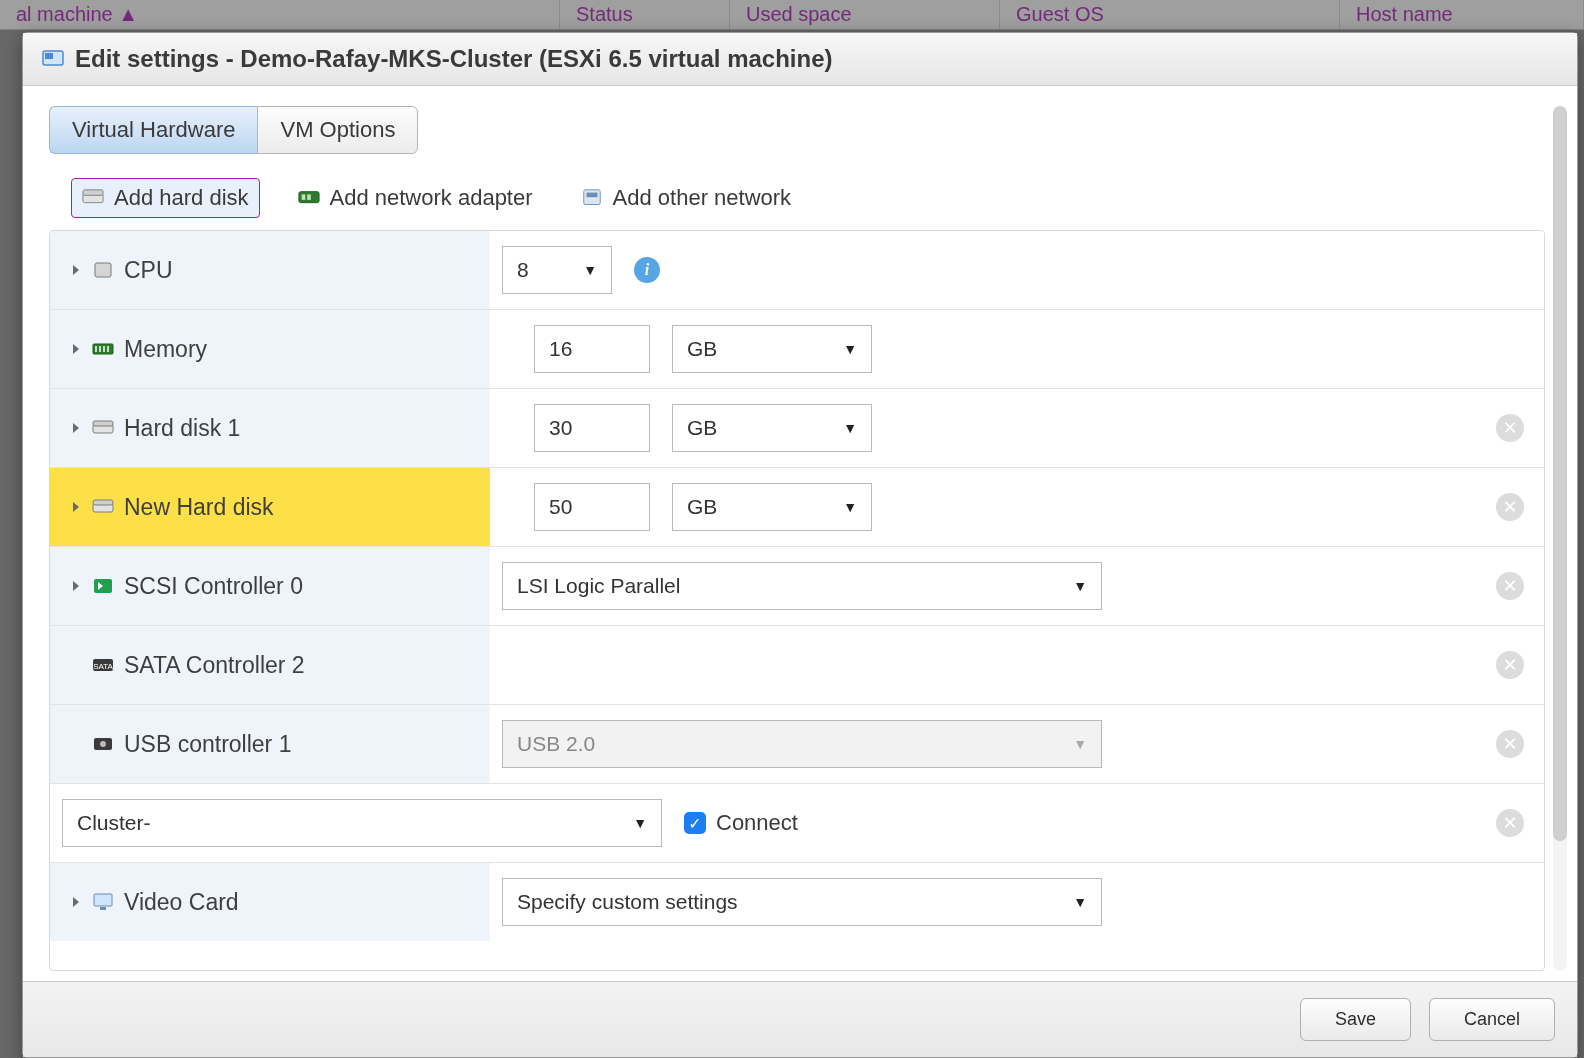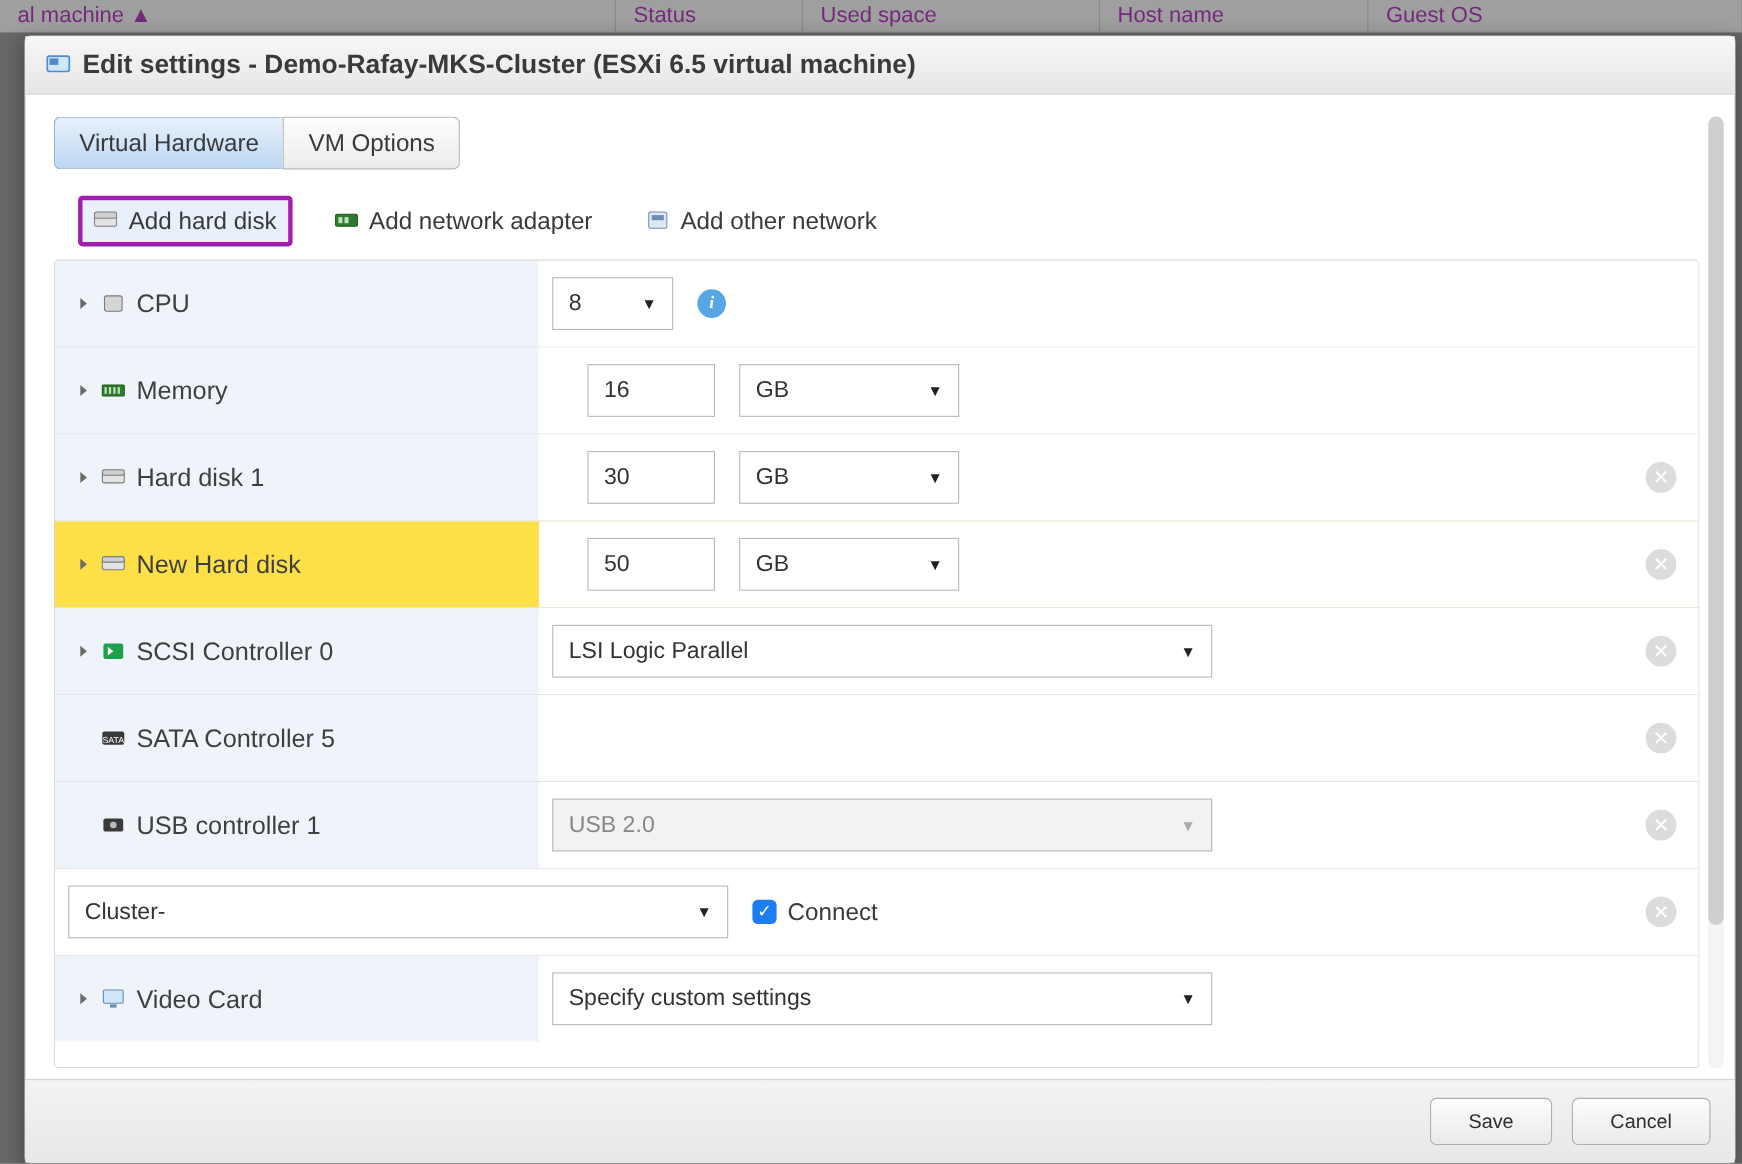--- a/index.html
+++ b/index.html
@@ -104,21 +104,21 @@
     align-items: center;
     gap: 10px;
     font-size: 22px;
     color: #3a3a3a;
     cursor: pointer;
     padding: 6px 10px;
     border-radius: 4px;
   }
   .tool-btn.highlight {
     background: #e8f1fb;
-    border: 4px solid #a21caf;
+    border: 1px solid #a21caf;
   }
   .icon {
     width: 22px; height: 20px;
     display: inline-block;
   }
   .hw-table {
     border: 1px solid #d9d9d9;
     border-radius: 4px;
     overflow-y: auto;
     flex: 1;
@@ -258,22 +258,22 @@
   
   svg { display: block; }
 </style>
 </head>
 <body>
 
 <div class="bg-table-header">
   <div style="width:560px">al machine ▲</div>
   <div style="width:170px">Status</div>
   <div style="width:270px">Used space</div>
+  <div style="width:340px">Guest OS</div>
   <div style="flex:1">Host name</div>
-  <div style="width:340px">Guest OS</div>
 </div>
 <div class="bg-overlay"></div>
 
 <div class="dialog">
   <div class="dialog-header">
     <span class="vm-icon">
       <svg viewBox="0 0 24 24">
           <rect x="2" y="4" width="20" height="14" rx="2" fill="#cfe6fa" stroke="#4d8bcf" stroke-width="1.5"></rect>
           <rect x="4" y="6" width="8" height="6" fill="#4d8bcf"></rect>
         </svg>
@@ -448,21 +448,21 @@
 
         <div class="hw-row">
           <div class="hw-label">
             <span style="width:12px"></span>
             <span class="icon">
                 <svg viewBox="0 0 22 20">
                   <rect x="1" y="4" width="20" height="12" rx="2" fill="#3a3a3a"></rect>
                   <text x="11" y="14" text-anchor="middle" font-size="8" fill="#fff" font-family="Arial">SATA</text>
                 </svg>
               </span>
-            <span>SATA Controller 5</span>
+            <span>SATA Controller 2</span>
           </div>
           <div class="hw-controls">
             <div class="remove-btn">✕</div>
           </div>
         </div>
 
         <div class="hw-row">
           <div class="hw-label">
             <span style="width:12px"></span>
             <span class="icon">

